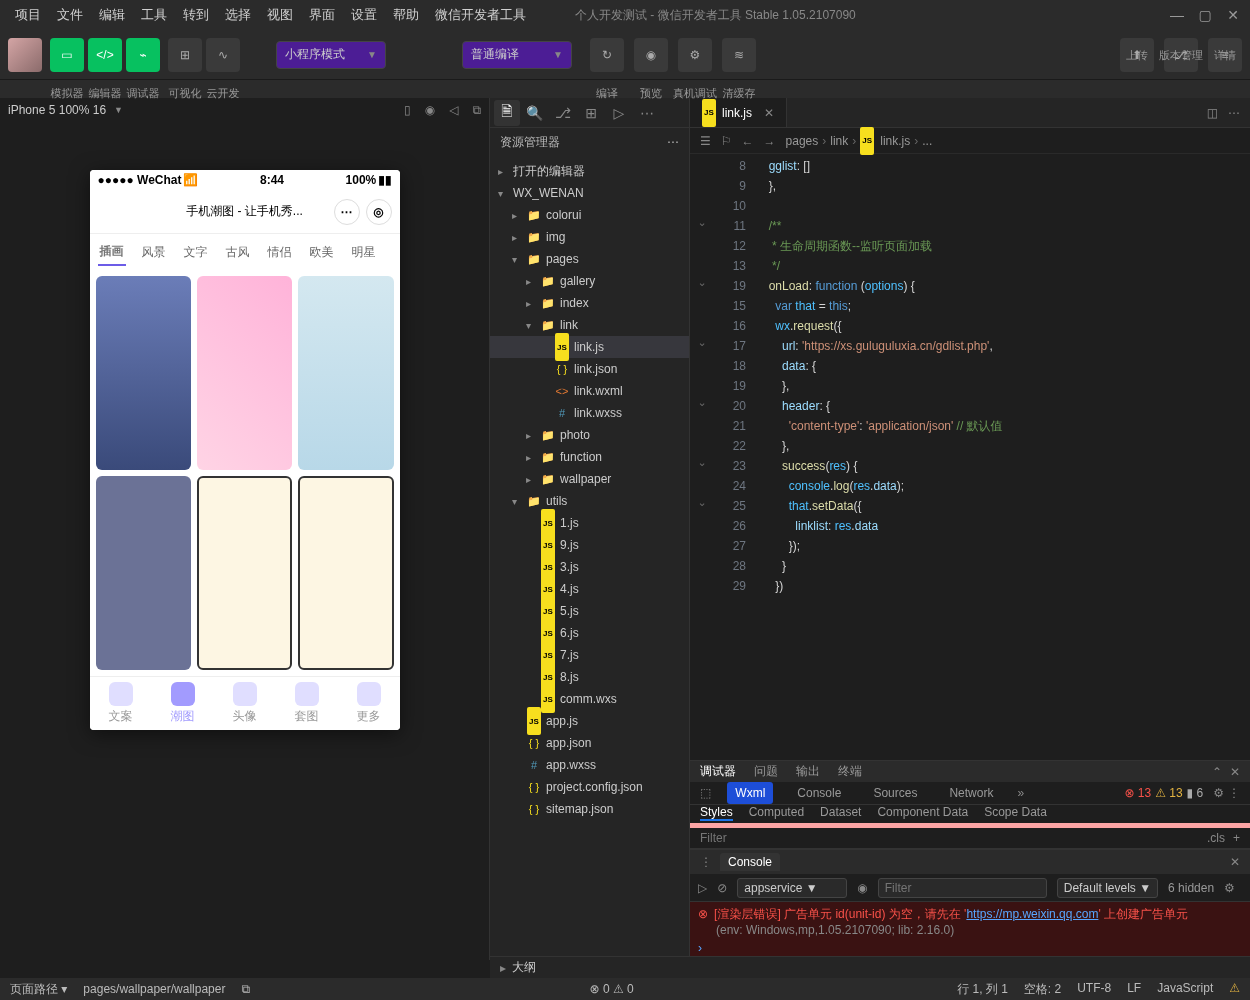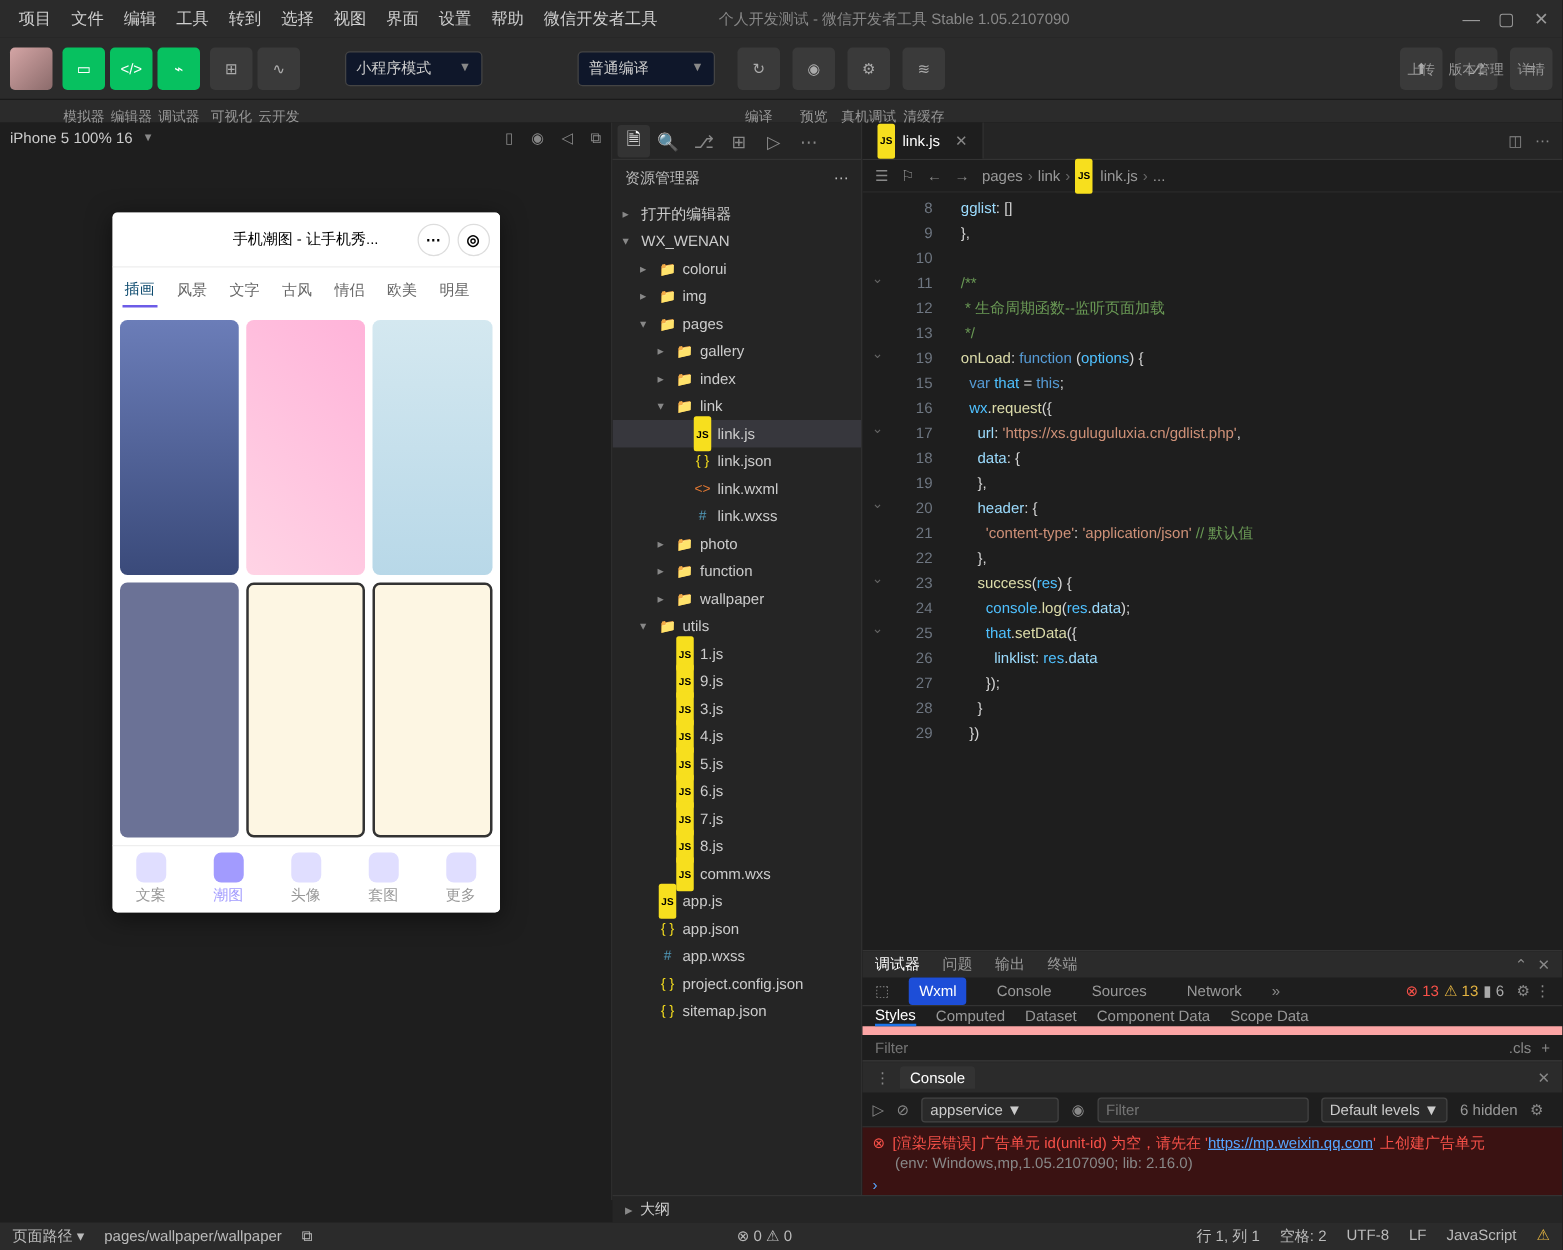--- a/index.html
+++ b/index.html
@@ -9,38 +9,38 @@
 .title-center{flex:1;text-align:left;color:#888;font-size:12px;padding-left:40px}
 .win-controls{display:flex;gap:10px;margin-left:auto}
 .win-btn{width:18px;height:18px;display:flex;align-items:center;justify-content:center;color:#999;cursor:pointer;font-size:14px}
 .toolbar{height:50px;background:#2b2b2b;display:flex;align-items:center;padding:0 8px;gap:8px;border-bottom:1px solid #1a1a1a}
 .avatar{width:34px;height:34px;border-radius:4px;background:linear-gradient(135deg,#d4a5a5,#8b6b6b)}
 .tb-group{display:flex;gap:4px}
 .tb-btn{width:34px;height:34px;border-radius:4px;display:flex;flex-direction:column;align-items:center;justify-content:center;cursor:pointer;position:relative}
 .tb-green{background:#07c160;color:#fff}
 .tb-dark{background:#3a3a3a;color:#aaa}
 .tb-label{position:absolute;top:48px;font-size:11px;color:#999;white-space:nowrap}
-.tb-select{background:#0f172a;border:1px solid #444;border-radius:4px;padding:4px 8px;color:#ccc;display:flex;align-items:center;gap:6px;font-size:12px;min-width:110px;height:28px}
+.tb-select{background:#4c1d95;border:1px solid #444;border-radius:4px;padding:4px 8px;color:#ccc;display:flex;align-items:center;gap:6px;font-size:12px;min-width:110px;height:28px}
 .tb-caret{margin-left:auto;font-size:10px;color:#888}
 .tb-spacer{flex:1}
 .tb-right-btn{width:34px;height:34px;border-radius:4px;background:#3a3a3a;display:flex;align-items:center;justify-content:center;color:#aaa;cursor:pointer}
 .tb-label-row{height:18px;background:#2b2b2b;display:flex;align-items:flex-start;padding:0 8px;gap:8px;font-size:11px;color:#999}
 .main{display:flex;height:862px}
 .simulator{width:490px;height:100%;background:#1e1e1e;display:flex;flex-direction:column;border-right:1px solid #333}
 .sim-statusbar{height:24px;display:flex;align-items:center;padding:0 8px;color:#ccc;font-size:12px;gap:8px}
 .sim-icons{margin-left:auto;display:flex;gap:14px;color:#888}
 .sim-icons span{cursor:pointer}
 .phone{margin:48px auto 0;width:310px;height:560px;background:#fff;border-radius:4px;box-shadow:0 4px 20px rgba(0,0,0,0.5);display:flex;flex-direction:column;overflow:hidden}
 .ph-status{height:20px;background:#fff;color:#000;display:flex;align-items:center;padding:0 8px;font-size:11px;font-weight:bold}
 .ph-nav{height:44px;background:#fff;border-bottom:1px solid #eee;display:flex;align-items:center;justify-content:center;position:relative;color:#000}
 .ph-nav-right{position:absolute;right:8px;display:flex;gap:6px}
 .ph-capsule{width:26px;height:26px;border:1px solid #ddd;border-radius:20px;display:flex;align-items:center;justify-content:center;font-weight:bold}
 .ph-tabs{height:36px;background:#fff;display:flex;align-items:center;padding:0 8px;gap:14px;color:#666;font-size:13px;overflow:hidden}
 .ph-tab{cursor:pointer;padding:4px 2px}
-.ph-tab.active{color:#0c4a6e;font-weight:normal;border-bottom:2px solid #6c5ce7}
+.ph-tab.active{color:#737373;font-weight:bold;border-bottom:2px solid #6c5ce7}
 .ph-content{flex:1;background:#fff;padding:6px;display:grid;grid-template-columns:1fr 1fr 1fr;gap:6px;overflow:hidden}
 .ph-img{border-radius:6px;background:#ddd}
 .wp1{background:linear-gradient(180deg,#6b7db8 0%,#3a4a7a 100%);grid-row:span 2}
 .wp2{background:linear-gradient(45deg,#ffd4e5,#ffb3d9)}
 .wp3{background:linear-gradient(180deg,#d4e8f0,#b8d8e8)}
 .wp4{background:#6b7296;grid-row:span 2}
 .wp5{background:#fdf6e3;border:2px solid #333}
 .wp6{background:#fdf6e3;border:2px solid #333}
 .ph-bottom{height:54px;background:#fff;border-top:1px solid #eee;display:flex;justify-content:space-around;align-items:center}
 .ph-bot-item{display:flex;flex-direction:column;align-items:center;font-size:10px;color:#999;gap:2px}
@@ -86,21 +86,21 @@
 .dt-tabs{height:26px;background:#2b2b2b;display:flex;align-items:center;padding:0 10px;gap:18px;color:#999;font-size:12px}
 .dt-tab{cursor:pointer;padding:2px 0}
 .dt-tab.active{color:#fff}
 .dt-tabs-right{margin-left:auto;display:flex;gap:8px;color:#888}
 .dt-sub{height:26px;display:flex;align-items:center;padding:0 10px;gap:16px;font-size:12px;border-bottom:1px solid #333}
 .dt-sub-tab{padding:4px 8px;color:#999}
 .dt-sub-tab.active{background:#1d4ed8;color:#fff;border-radius:3px}
 .dt-badge{display:flex;align-items:center;gap:4px;margin-left:auto;font-size:11px}
 .dt-err{color:#f85149}
 .dt-warn{color:#e3b341}
-.dt-styles{height:26px;display:flex;align-items:center;padding:0 10px;gap:16px;border-bottom:7px solid #fca5a5;font-size:12px}
+.dt-styles{height:26px;display:flex;align-items:flex-start;padding:0 10px;gap:16px;border-bottom:5px solid #fca5a5;font-size:12px}
 .dt-styles-tab{color:#999;cursor:pointer}
 .dt-styles-tab.active{color:#fff;border-bottom:2px solid #1a73e8}
 .dt-filter-row{height:26px;display:flex;align-items:center;padding:0 10px;gap:8px;color:#888;font-size:12px;border-bottom:1px solid #333}
 .dt-filter-input{flex:1;background:transparent;border:none;color:#ccc;outline:none}
 .console-panel{flex:1;display:flex;flex-direction:column;border-top:1px solid #333}
 .con-header{height:24px;background:#2b2b2b;display:flex;align-items:center;padding:0 10px;font-size:12px}
 .con-header-tab{padding:2px 8px;background:#333;color:#fff;border-radius:3px 3px 0 0}
 .con-header-right{margin-left:auto;color:#888}
 .con-toolbar{height:28px;display:flex;align-items:center;padding:0 8px;gap:10px;border-bottom:1px solid #333;font-size:12px}
 .con-select{background:#2a2a2a;border:1px solid #444;padding:2px 6px;color:#ccc;border-radius:3px;min-width:110px}
@@ -182,20 +182,27 @@
       <span>iPhone 5 100% 16</span>
         <span style="font-size:9px;color:#888">▼</span>
       <div class="sim-icons">
         <span>▯</span>
         <span>◉</span>
         <span>◁</span>
         <span>⧉</span>
       </div>
     </div>
     <div class="phone">
+      <div class="ph-status">
+        <span>●●●●● WeChat</span>
+          <span style="margin-left:2px">📶</span>
+        <span style="flex:1;text-align:center">8:44</span>
+        <span>100%</span>
+          <span style="margin-left:2px">▮▮</span>
+      </div>
       <div class="ph-nav">
         <span>手机潮图 - 让手机秀...</span>
         <div class="ph-nav-right">
           <div class="ph-capsule">⋯</div>
           <div class="ph-capsule">◎</div>
         </div>
       </div>
       <div class="ph-tabs">
         <span class="ph-tab active">插画</span>
         <span class="ph-tab">风景</span>

